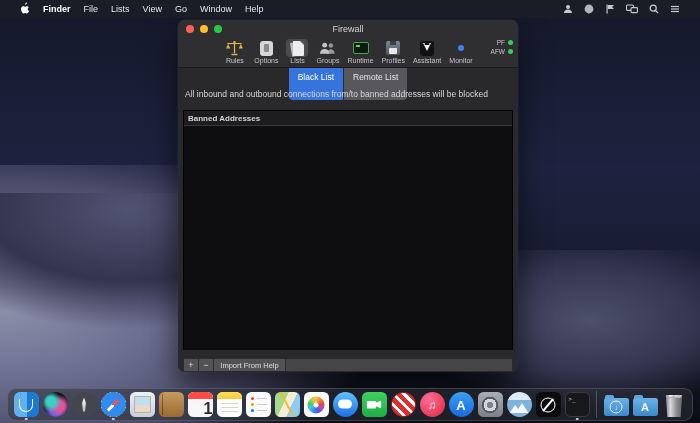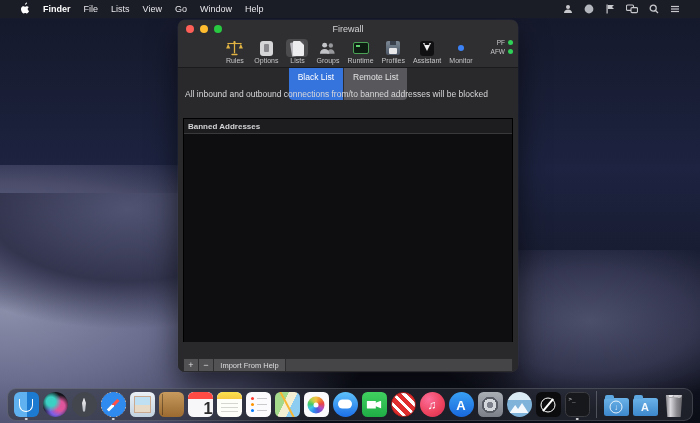--- a/index.html
+++ b/index.html
@@ -74,21 +74,21 @@
   .ic-monitor { width:6px; height:6px; border-radius:50%; background:#3b82f7; }
 
   
   .content { flex:1; background:#29292b; display:flex; flex-direction:column; }
   .tabs-row { height:19px; display:flex; justify-content:center; align-items:center; flex:0 0 auto; }
   .segmented { display:inline-flex; border-radius:4px; overflow:hidden; font-size:8.5px; line-height:13px; }
   .seg-tab { padding:16px 9px; }
   .seg-tab.active { background:#3674dd; color:#fff; }
   .seg-tab.inactive { background:#58585c; color:#e4e4e6; border-left:1px solid #2c2c2e; }
   .info-line { height:15px; flex:0 0 auto; font-size:8.5px; color:#d8d8da; padding:2px 7px 0; }
-  .blacklist-table { margin:16px 5px; flex:1; display:flex; flex-direction:column;
+  .blacklist-table { margin:8px 5px; flex:1; display:flex; flex-direction:column;
     border:1px solid #000; border-bottom:none; }
   .tbl-header { flex:0 0 auto; background:#1d1d1f; border-bottom:1px solid #39393b; padding:2.5px 4px;
     font-size:8px; font-weight:bold; color:#d4d4d6; }
   .tbl-body { flex:1; background:#0e0e10; }
   .btnrow { margin:0 5px; height:14px; flex:0 0 auto; display:flex; border:1px solid #2a2a2c;
     background:#3f3f41; }
   .btnrow .seg { background:#525254; border-right:1px solid #2e2e30; color:#dedee0; display:flex;
     align-items:center; justify-content:center; }
   .btnrow .seg.small { width:15px; font-size:9px; }
   .btnrow .seg.wide { width:72px; font-size:7.5px; }

